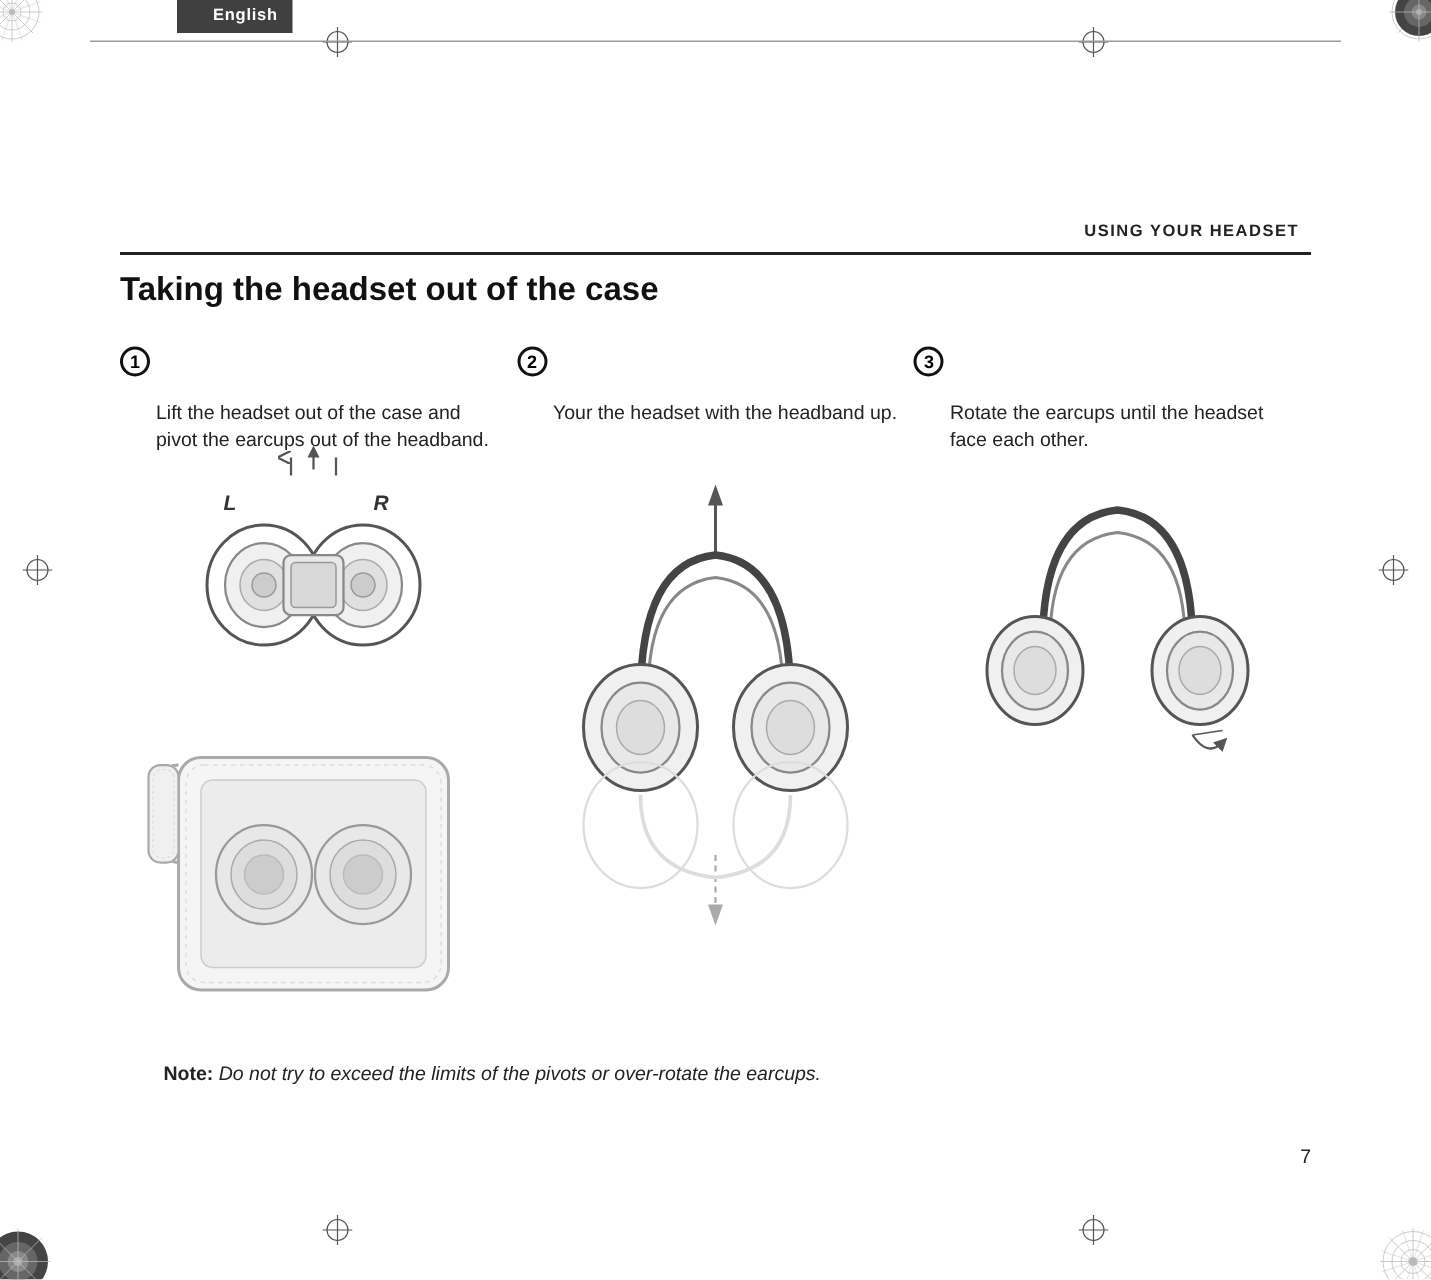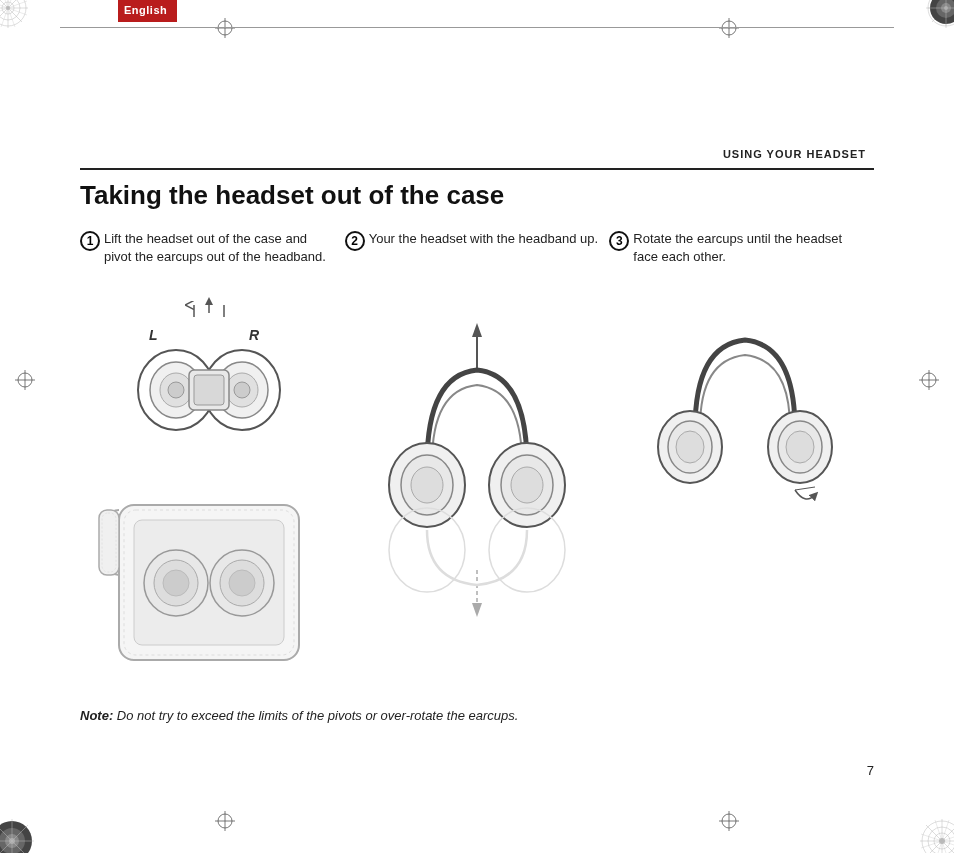--- a/index.html
+++ b/index.html
@@ -21,25 +21,25 @@
     .corner-decoration svg {
       width: 100%;
       height: 100%;
     }
 
     
     .english-tab {
       position: absolute;
       top: 0;
       left: 118px;
-      background: #b91c1c;
+      background: #404040;
       color: #fff;
       font-size: 11px;
       font-weight: bold;
-      padding: 4px 10px 6px 6px;
+      padding: 4px 10px 6px 24px;
       letter-spacing: 0.5px;
     }
 
     
     .top-line {
       position: absolute;
       top: 27px;
       left: 60px;
       right: 60px;
       height: 1px;
@@ -67,21 +67,21 @@
       right: 80px;
       height: 2px;
       background: #222;
     }
 
     
     .page-title {
       position: absolute;
       top: 180px;
       left: 80px;
-      font-size: 26px;
+      font-size: 22px;
       font-weight: bold;
       color: #111;
     }
 
     
     .steps-container {
       position: absolute;
       top: 230px;
       left: 80px;
       right: 80px;
@@ -112,20 +112,21 @@
       font-size: 12px;
       font-weight: bold;
       flex-shrink: 0;
       margin-top: 1px;
     }
 
     .step-text {
       font-size: 13px;
       line-height: 1.4;
       color: #222;
+      margin-top: 36px;
     }
   </style>
 </head>
 <body>
 
 <div class="corner-decoration" style="top:0; left:0;">
   <svg viewBox="0 0 60 60">
 
     <g transform="translate(8,8)">
       <circle cx="0" cy="0" r="18" fill="none" stroke="#bbb" stroke-width="0.5"></circle>
@@ -410,21 +411,21 @@
       <ellipse cx="160" cy="132" rx="22" ry="26" fill="#e8e8e8" stroke="#888" stroke-width="1.5"></ellipse>
       <ellipse cx="160" cy="132" rx="14" ry="16" fill="#ddd" stroke="#aaa" stroke-width="1"></ellipse>
 
       <path d="M155,175 Q165,190 175,180" fill="none" stroke="#555" stroke-width="1.5" marker-end="url(#arrowCurve3)"></path>
       <line x1="155" y1="175" x2="175" y2="172" stroke="#555" stroke-width="1"></line>
     </svg>
   </div>
 </div>
 
 <div style="position:absolute; bottom:130px; left:80px; right:80px; font-size:13px; color:#222;">
-  <span style="font-weight:bold; font-style:italic;">
+  <span style="font-weight:bold; margin-left:29px;">
     <span>Note:</span>
   </span>
   <span style="font-style:italic;text-align:right;"> Do not try to exceed the limits of the pivots or over-rotate the earcups.</span>
 </div>
 
 <div style="position:absolute; bottom:75px; right:80px; font-size:13px; color:#222;">
   <span>7</span>
 </div>
 
 </body></html>

